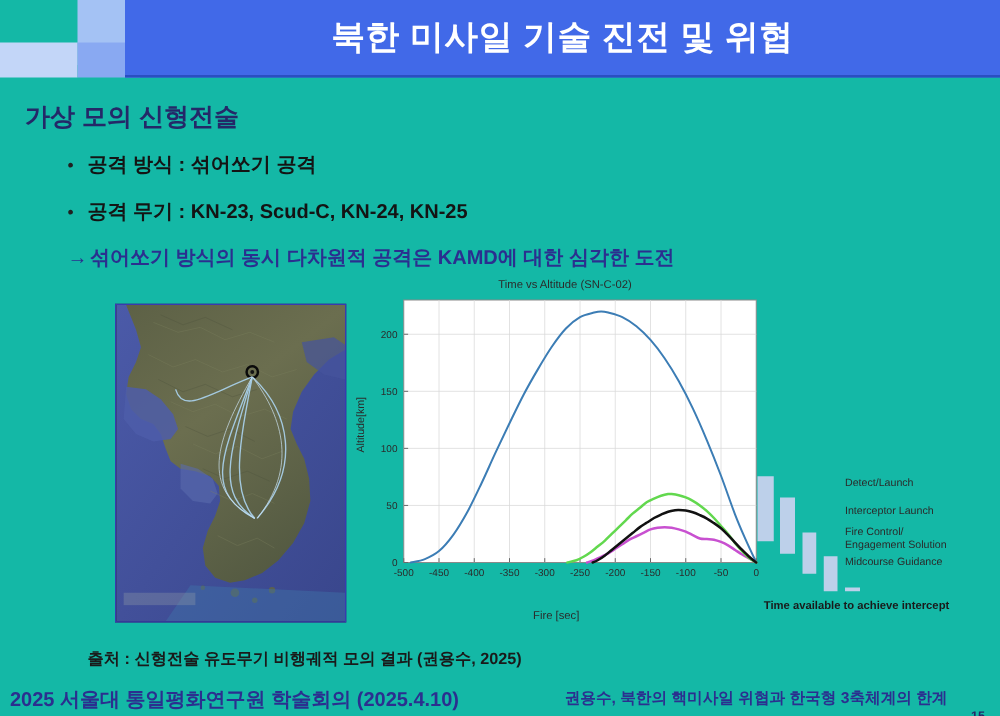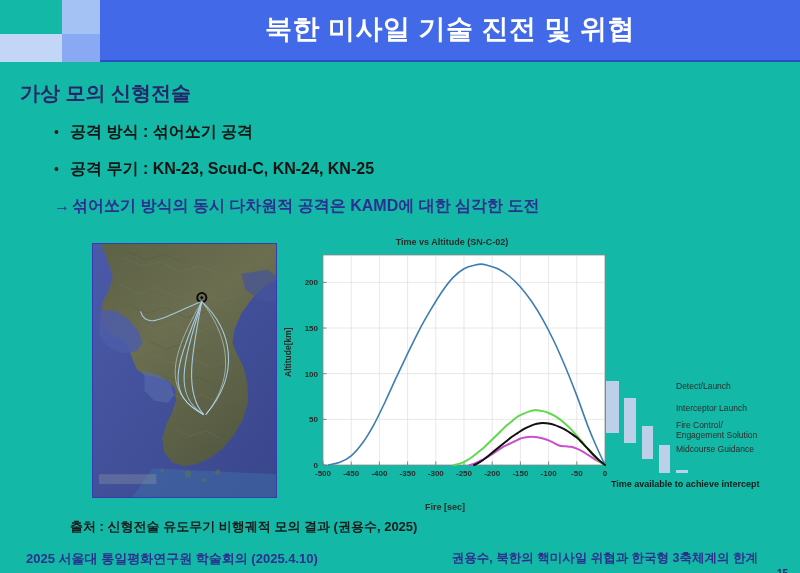--- a/index.html
+++ b/index.html
@@ -49,21 +49,21 @@
 
   
   .map-frame {
     position: absolute; left: 92px; top: 243px; width: 185px; height: 255px;
     border: 1px solid #3a3ab0; overflow: hidden; background: #2b3a4f;
   }
   .map-svg { display: block; width: 100%; height: 100%; }
 
   
   .chart-wrap {
-    position: absolute; left: 287px; top: 237px; width: 330px; height: 275px; font-weight: bold;
+    position: absolute; left: 287px; top: 222px; width: 330px; height: 275px;
   }
   .chart-title {
     position: absolute; left: 0; right: 0; top: 0; text-align: center;
     font-size: 9px; color: #2b2b2b;
   }
   .chart-svg { position: absolute; left: 0; top: 12px; }
   .ylabel {
     position: absolute; left: -4px; top: 140px;
     transform: rotate(-90deg); transform-origin: left top;
     font-size: 8.5px; color: #2b2b2b; white-space: nowrap;
@@ -98,22 +98,22 @@
   }
 
   
   .source {
     position: absolute; left: 70px; top: 518px;
     font-size: 13px; font-weight: 700; color: #1a1a1a;
   }
 
   
   .footer-left {
-    position: absolute; left: 26px; top: 550px;
-    font-size: 13px; font-weight: 700; color: #2b2f8f;
+    position: absolute; left: 8px; top: 550px;
+    font-size: 16px; font-weight: 700; color: #2b2f8f;
   }
   .footer-right {
     position: absolute; right: 42px; top: 550px;
     font-size: 12.5px; font-weight: 700; color: #2b2f8f; white-space: nowrap;
   }
   .footer-page {
     position: absolute; right: 12px; top: 568px;
     font-size: 10px; font-weight: 700; color: #242868;
   }
 </style>

